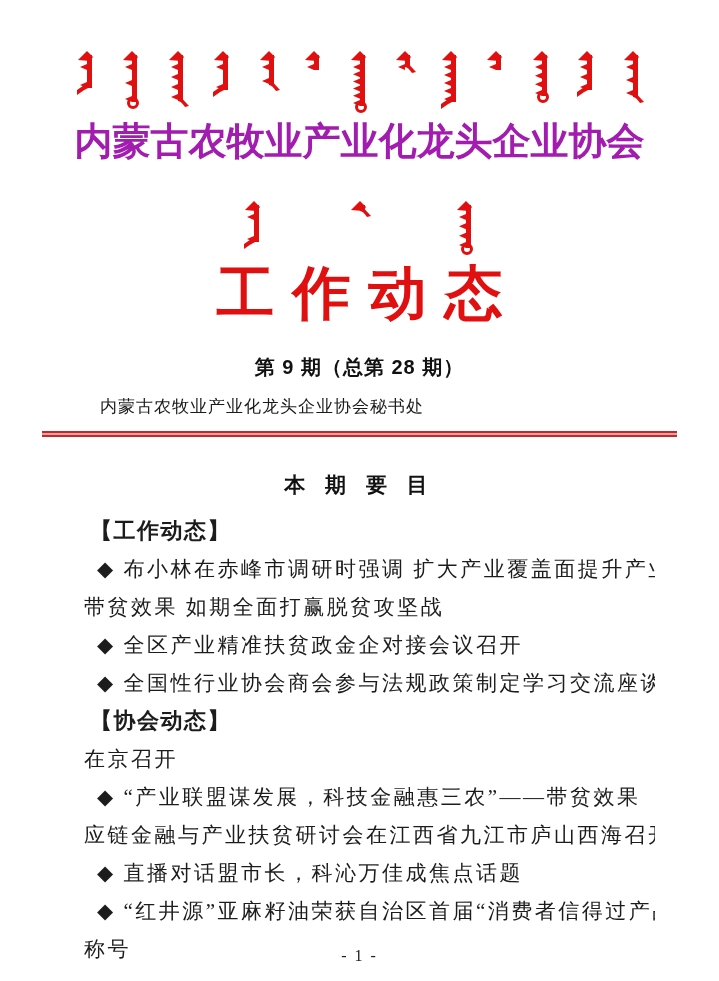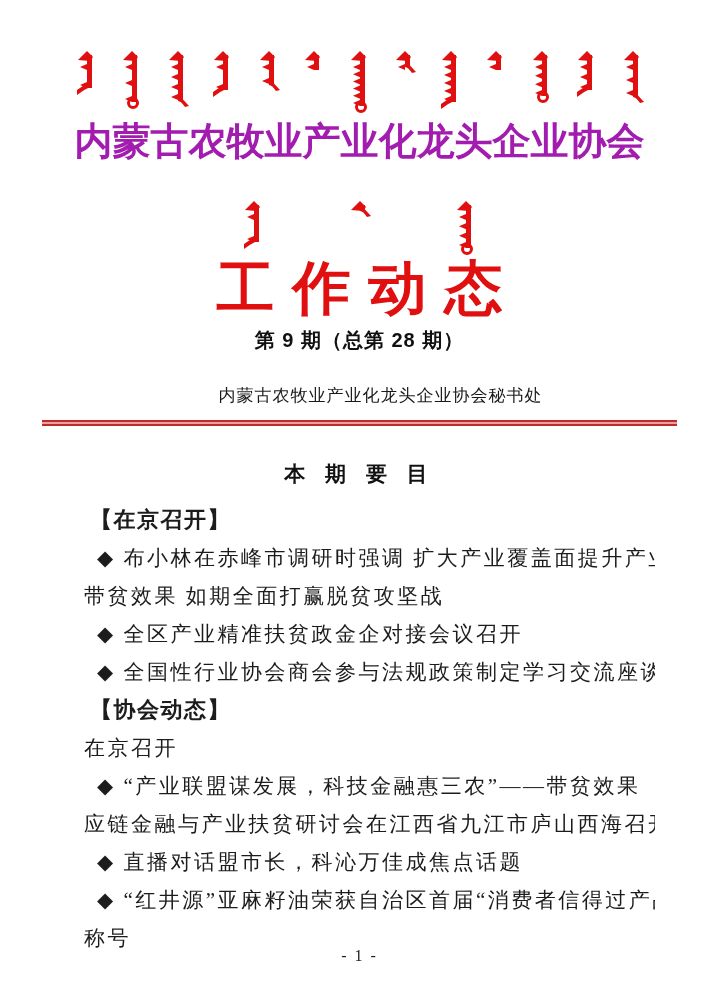--- a/index.html
+++ b/index.html
@@ -34,37 +34,37 @@
   }
   .doc-title {
     margin-top: 0px;
     text-align: center;
     color: #e01010;
     font-size: 58px;
     font-weight: 700;
     letter-spacing: 18px;
     padding-left: 18px;
     line-height: 66px;
-    font-family: Liberation Mono, monospace;
+    font-family: Liberation Sans, sans-serif;
   }
   .issue-line {
-    margin-top: 1px;
+    margin-top: 28px;
     text-align: center;
     color: #111111;
     font-size: 20px;
     font-weight: 700;
     letter-spacing: 1px;
     line-height: 26px;
     font-family: "Liberation Sans", "DejaVu Sans", sans-serif;
   }
   .pub-line {
-    margin-top: 31px;
+    margin-top: 15px;
     padding: 0 58px 0 100px;
     display: flex;
-    justify-content: center;
+    justify-content: flex-start;
     color: #1a1a1a;
     font-size: 17px;
     letter-spacing: 1px;
     line-height: 24px;
   }
   .red-rule {
     margin: 12px 42px 0 42px;
     height: 2px;
     background: #e8a0a0;
     border-top: 2px solid #bf2b2b;
@@ -252,21 +252,21 @@
 
   <div class="pub-line">
     <span>内蒙古农牧业产业化龙头企业协会秘书处</span>
   </div>
 
   <div class="red-rule"></div>
 
   <div class="toc-title">本 期 要 目</div>
 
   <div class="toc-lines" id="toc-lines">
-      <div class="toc-line section">【在京召开】</div>
+      <div class="toc-line section">【工作动态】</div>
       <div class="toc-line bullet">◆ 布小林在赤峰市调研时强调 扩大产业覆盖面提升产业</div>
       <div class="toc-line cont">带贫效果 如期全面打赢脱贫攻坚战</div>
       <div class="toc-line bullet">◆ 全区产业精准扶贫政金企对接会议召开</div>
       <div class="toc-line bullet">◆ 全国性行业协会商会参与法规政策制定学习交流座谈会</div>
       <div class="toc-line section">【协会动态】</div>
       <div class="toc-line cont">在京召开</div>
       <div class="toc-line bullet">◆ “产业联盟谋发展，科技金融惠三农”——带贫效果</div>
       <div class="toc-line cont">应链金融与产业扶贫研讨会在江西省九江市庐山西海召开</div>
       <div class="toc-line bullet">◆ 直播对话盟市长，科沁万佳成焦点话题</div>
       <div class="toc-line bullet">◆ “红井源”亚麻籽油荣获自治区首届“消费者信得过产品”</div>

